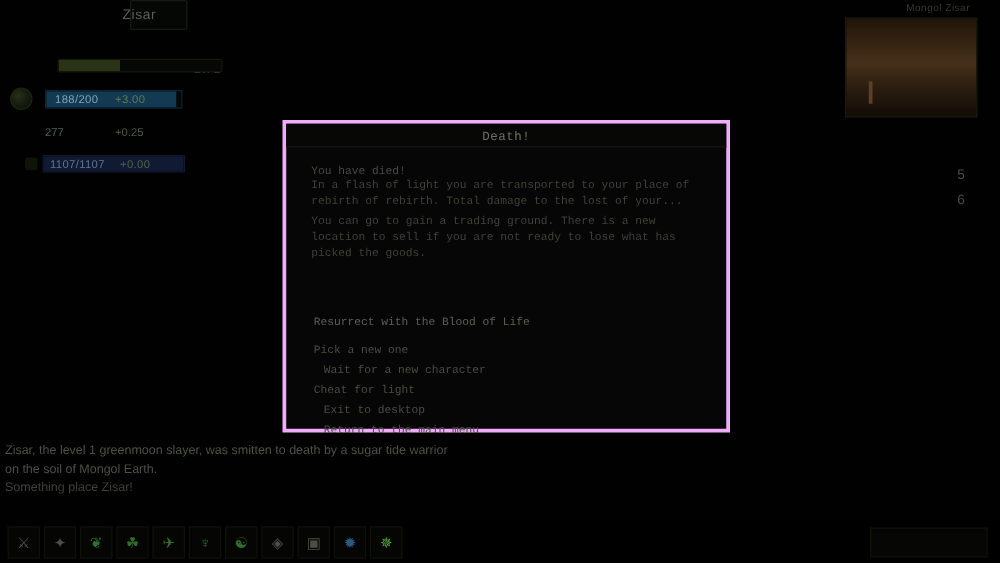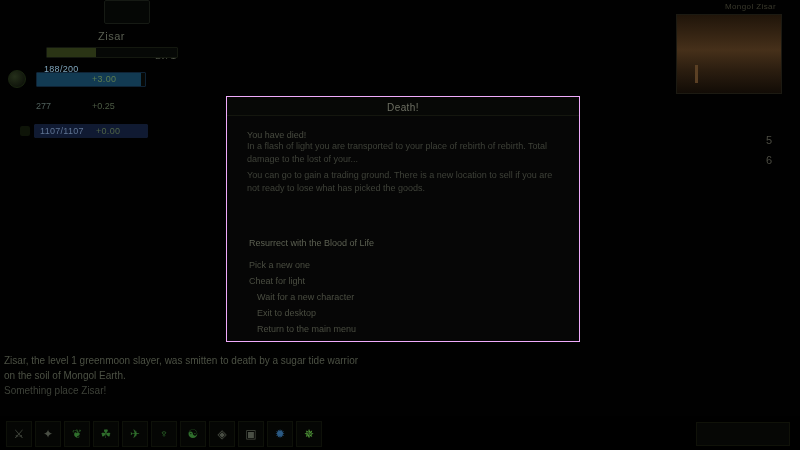--- a/index.html
+++ b/index.html
@@ -30,21 +30,20 @@
     width: 220px;
     height: 150px;
   }
   .char-name {
     position: absolute;
     left: 98px;
     top: 6px;
     font-size: 11px;
     color: #5a5f52;
     letter-spacing: 0.5px;
-    margin-top: 24px;
   }
   .char-level {
     position: absolute;
     left: 155px;
     top: 30px;
     font-size: 10px;
     color: #4b5044;
     margin-top: 20px;
   }
   .char-portrait-frame {
@@ -86,21 +85,21 @@
 
   .bar-label {
     position: absolute;
     font-size: 9px;
     color: #6f8390;
     letter-spacing: 0.3px;
     white-space: nowrap;
   }
   .hp-text {
     left: 44px;
-    top: 64px;
+    top: 74px;
     color: #7ea4bb;
   }
   .hp-regen {
     left: 92px;
     top: 74px;
     color: #5d7d50;
   }
 
   .stat-row {
     position: absolute;
@@ -194,21 +193,22 @@
   }
 
   
   .death-window {
     position: absolute;
     left: 226px;
     top: 96px;
     width: 352px;
     height: 244px;
     background: rgba(6,7,6,0.92);
-    border: 1px solid #f0abfc;
+    border: 3px solid #f0abfc;
+    font-family: Liberation Mono, monospace;
   }
   .death-title-bar {
     height: 18px;
     border-bottom: 1px solid #14160e;
     text-align: center;
     background: #070806;
   }
   .death-title {
     font-size: 10px;
     color: #6e7063;
@@ -354,22 +354,22 @@
       <span class="death-title">Death!</span>
     </div>
     <div class="death-body">
       <div class="death-subtitle">You have died!</div>
       <p class="death-para">In a flash of light you are transported to your place of rebirth of rebirth. Total damage to the lost of your...</p>
       <p class="death-para">You can go to gain a trading ground. There is a new location to sell if you are not ready to lose what has picked the goods.</p>
 
       <div class="death-options">
         <div class="death-option primary">Resurrect with the Blood of Life</div>
         <div class="death-option">Pick a new one</div>
+        <div class="death-option indent">Wait for a new character</div>
         <div class="death-option">Cheat for light</div>
-        <div class="death-option indent">Wait for a new character</div>
         <div class="death-option indent">Exit to desktop</div>
         <div class="death-option indent">Return to the main menu</div>
       </div>
     </div>
   </div>
 
   <div class="chat-log">
     <div class="chat-line">Zisar, the level 1 greenmoon slayer, was smitten to death by a sugar tide warrior</div>
     <div class="chat-line">on the soil of Mongol Earth.</div>
     <div class="chat-line dim">Something place Zisar!</div>

